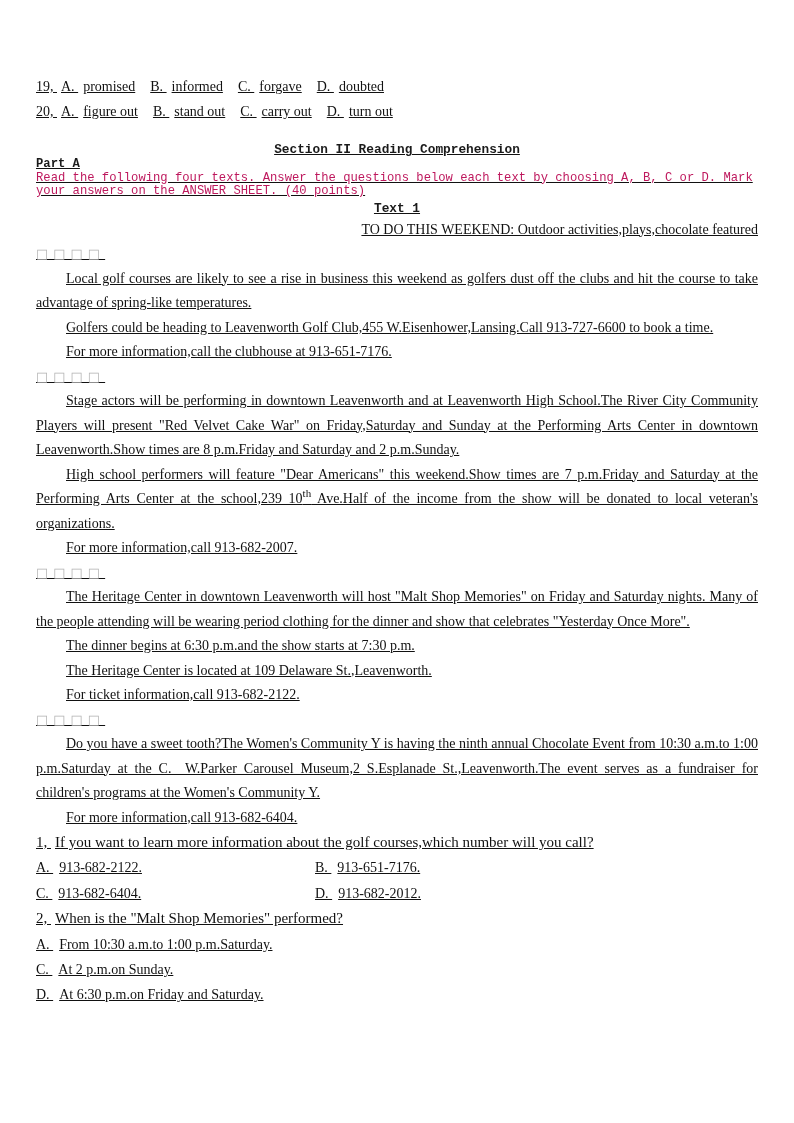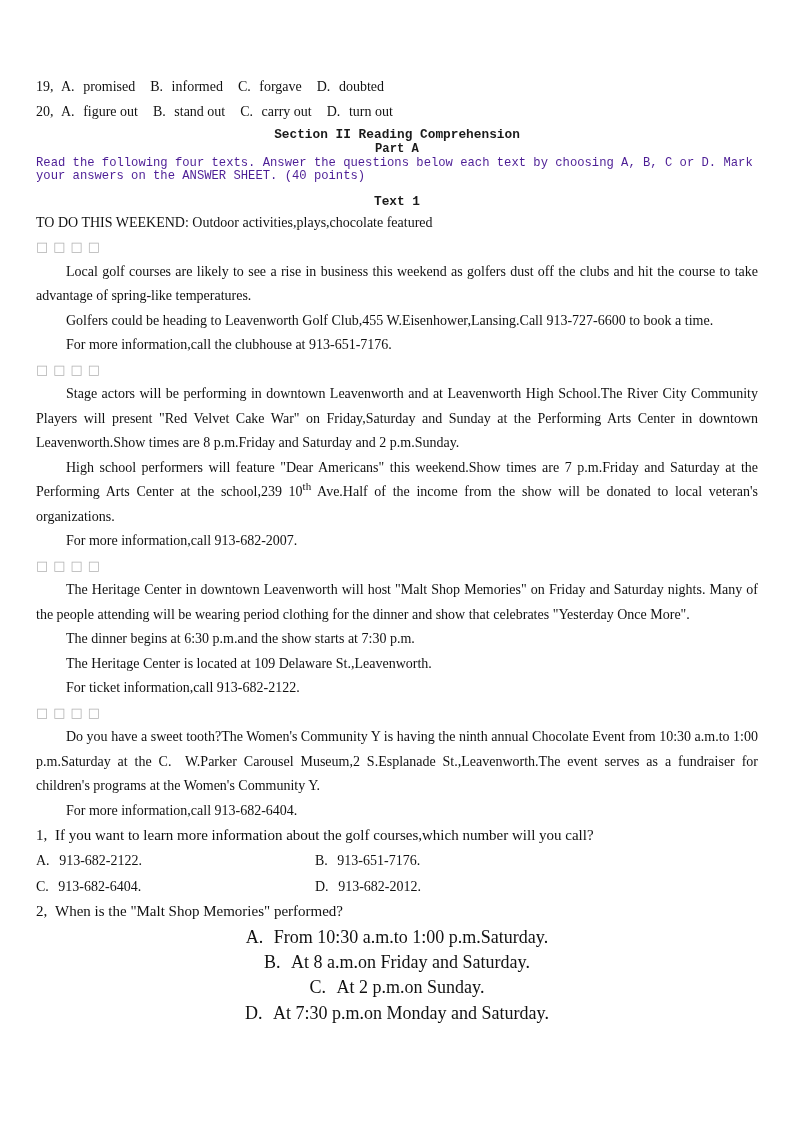--- a/index.html
+++ b/index.html
@@ -6,56 +6,58 @@
   .page {
     position: relative;
     width: 794px;
     height: 1123px;
     box-sizing: border-box;
     padding: 74px 36px 0 36px;
     background: #ffffff;
     overflow: hidden;
     font-family: "Liberation Serif", serif;
     color: #111111;
+    text-decoration: underline;
   }
   
   .cloze-line {
     font-size: 14px;
     line-height: 25px;
     white-space: nowrap;
   }
   .cloze-line .qnum { margin-right: 4px; }
   .copt { margin-right: 15px; }
   .copt .letter { margin-right: 5px; }
 
   
   .mono {
     font-family: "Liberation Mono", monospace;
     font-size: 12.2px;
     line-height: 13.5px;
-    color: #4c1d95;
+    color: #be185d;
   }
   .mono-heading {
     font-family: "Liberation Mono", monospace;
     font-weight: bold;
     font-size: 12.8px;
     line-height: 16px;
     text-align: center;
     color: #1a1a1a;
-    margin-top: 3px;
+    margin-top: 18px;
   }
-  .mono-bold { font-weight: bold; color: #1a1a1a; text-align: center; }
+  .mono-bold { font-weight: bold; color: #1a1a1a; }
   .dirline { white-space: nowrap; }
-  .text1-heading { margin-top: 10px; margin-bottom: 2px; line-height: 15px; }
+  .text1-heading { margin-top: 2px; margin-bottom: 2px; line-height: 15px; }
 
   
   .bodyline {
     font-size: 14px;
     line-height: 24.5px;
     margin: 0;
+    text-align: right;
   }
   .para {
     text-align: justify;
     text-indent: 30px;
   }
   .tofu {
     font-family: "DejaVu Sans", sans-serif;
     font-size: 13px;
     line-height: 24.5px;
     letter-spacing: 5px;
@@ -70,24 +72,23 @@
     white-space: nowrap;
   }
   .qline .qnum { margin-right: 4px; }
   .opt-grid {
     display: grid;
     grid-template-columns: 279px 1fr;
     font-size: 14px;
     line-height: 25.4px;
   }
   .optline {
-    font-size: 18px;
+    font-size: 14px;
     line-height: 25.4px;
     white-space: nowrap;
-    text-align: center;
   }
   .optline .letter, .opt-grid .letter { margin-right: 6px; }
 </style>
 </head>
 <body>
 
 <div class="page">
 
   <div class="cloze-line">
     <span class="qnum">19,&nbsp;</span><span class="copt"><span class="letter">A.&nbsp;</span><span>promised</span></span><span class="copt"><span class="letter">B.&nbsp;</span><span>informed</span></span><span class="copt"><span class="letter">C.&nbsp;</span><span>forgave</span></span><span class="copt"><span class="letter">D.&nbsp;</span><span>doubted</span></span>
@@ -131,18 +132,17 @@
     <div><span class="letter">A.&nbsp;</span><span>913-682-2122.</span></div>
     <div><span class="letter">B.&nbsp;</span><span>913-651-7176.</span></div>
     <div><span class="letter">C.&nbsp;</span><span>913-682-6404.</span></div>
     <div><span class="letter">D.&nbsp;</span><span>913-682-2012.</span></div>
   </div>
 
   <div class="qline">
     <span class="qnum">2,&nbsp;</span><span>When is the "Malt Shop Memories" performed?</span>
   </div>
   <div class="optline"><span class="letter">A.&nbsp;</span><span>From 10:30 a.m.to 1:00 p.m.Saturday.</span></div>
-  <div class="optline"><span class="letter">B.&nbsp;</span><span>At 8 a.m.on Friday and Saturday.</span></div>
   <div class="optline"><span class="letter">C.&nbsp;</span><span>At 2 p.m.on Sunday.</span></div>
-  <div class="optline"><span class="letter">D.&nbsp;</span><span>At 7:30 p.m.on Monday and Saturday.</span></div>
+  <div class="optline"><span class="letter">D.&nbsp;</span><span>At 6:30 p.m.on Friday and Saturday.</span></div>
 
 
 </div>
 
 </body></html>

